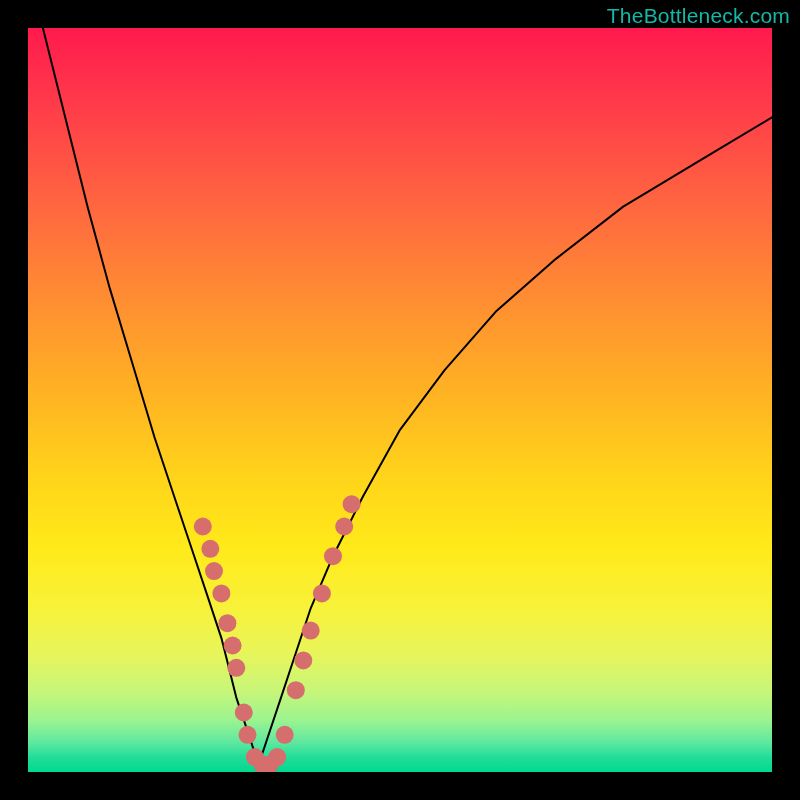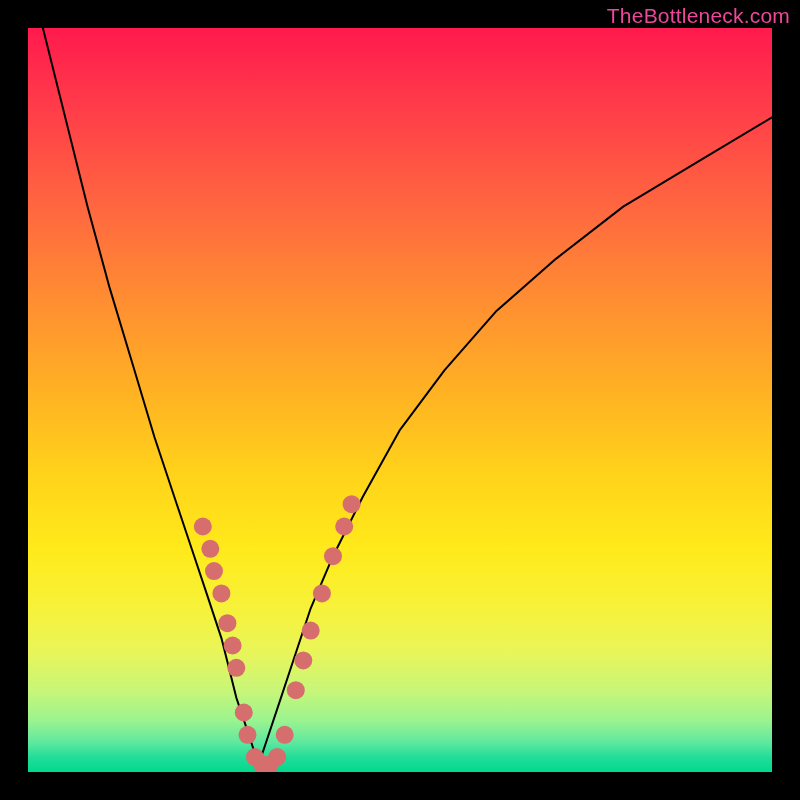--- a/index.html
+++ b/index.html
@@ -39,21 +39,21 @@
       #9cf48f 93%,
       #5fe89f 96%,
       #22dd99 98%,
       #00d98e 100%
     );
   }
   .watermark {
     position: absolute;
     top: 4px;
     right: 10px;
-    color: #ec4899;
+    color: #14b8a6;
     font-size: 21px;
     font-weight: 500;
     letter-spacing: 0.2px;
   }
   svg.overlay {
     position: absolute;
     left: 0;
     top: 0;
     width: 744px;
     height: 744px;

